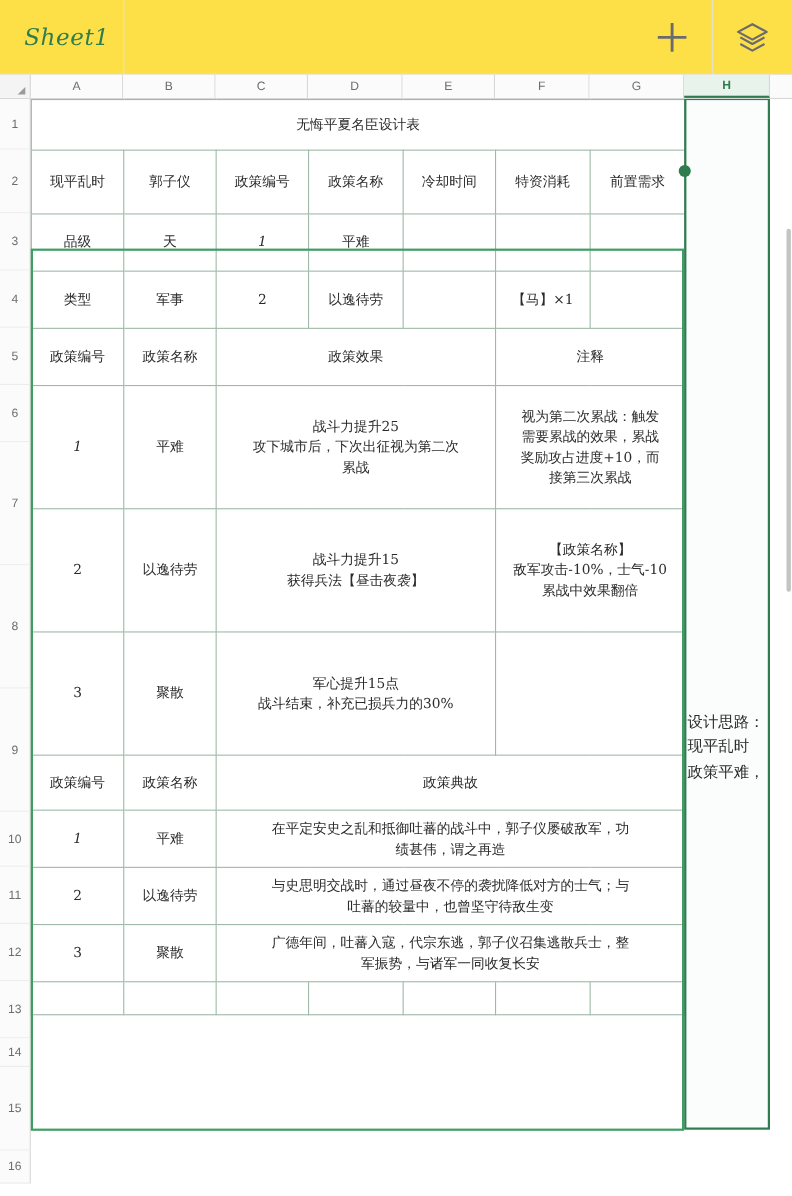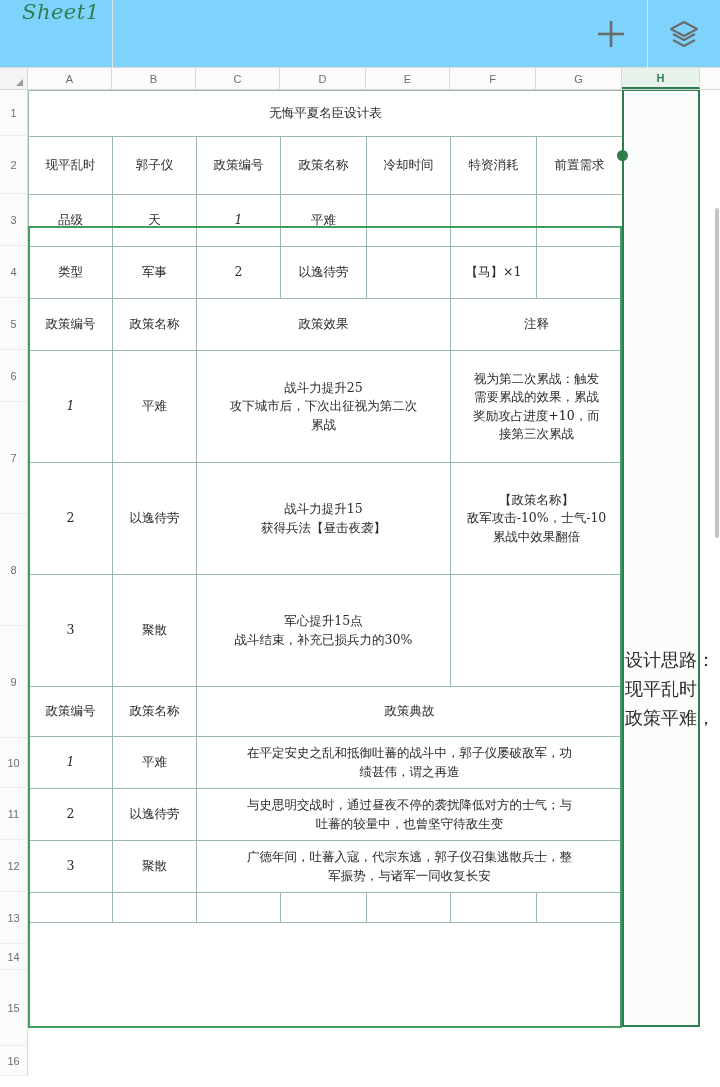--- a/index.html
+++ b/index.html
@@ -13,23 +13,23 @@
   .app {
     position: relative;
     width: 720px; height: 1087px;
     background: #ffffff;
   }
 
   
   .topbar {
     height: 68px;
     display: flex;
-    align-items: flex-start;
+    align-items: center;
     border-bottom: 1px solid #dcdcdc;
-    background: #7dd3fc;
+    background: #fde047;
   }
   .sheet-title {
     flex: 0 0 112px;
     font-family: "DejaVu Serif", serif;
     font-style: italic;
     font-size: 21px;
     color: #2f7d4f;
     padding-left: 22px;
     letter-spacing: 0.5px;
   }
@@ -126,21 +126,21 @@
   td.just { text-align: left; }
   .cellline { display: block; }
 
   
   .h-note {
     position: absolute;
     left: 625px;
     top: 556px;
     width: 95px;
     font-family: "DejaVu Serif", serif;
-    font-size: 18px;
+    font-size: 14px;
     color: #2b2b2b;
     line-height: 1.6;
     text-align: left;
     pointer-events: none;
   }
 
   
   .sel-col {
     position: absolute;
     left: 622px;

